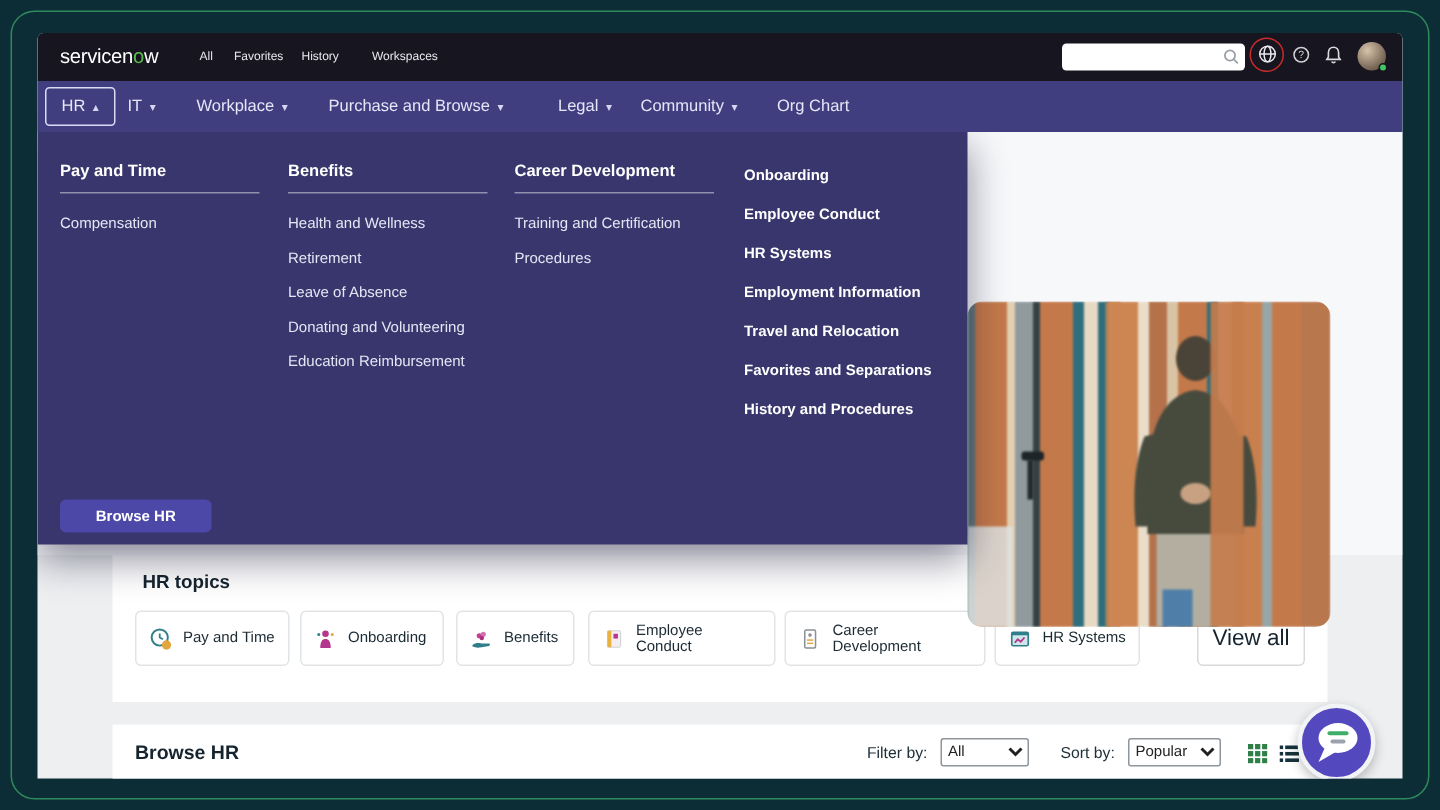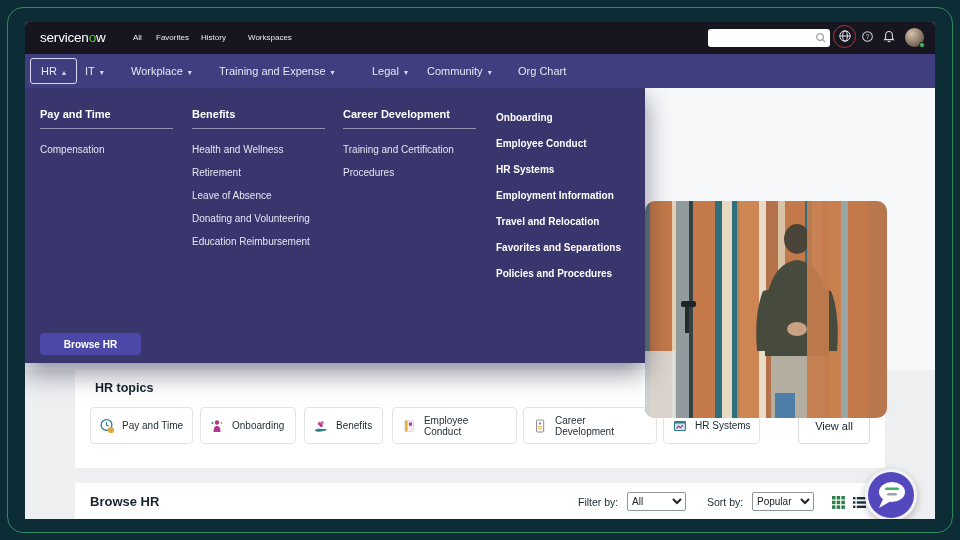--- a/index.html
+++ b/index.html
@@ -64,21 +64,21 @@
     border:none; border-radius:4px; color:#fff; font-size:10px; font-weight:700; cursor:pointer;
     font-family:"Liberation Sans", sans-serif; }
 
   
   .topics-card { position:absolute; left:50px; top:348px; width:810px; height:98px; background:#fff; z-index:5; }
   .topics-title { position:absolute; left:20px; top:11px; font-size:12.5px; font-weight:700; color:#15242e; }
   .topic-card { position:absolute; top:37px; height:37px; background:#fff; border:1px solid #e1e4e6;
     border-radius:4px; display:flex; align-items:center; padding:0 8px; gap:7px; cursor:pointer; }
   .topic-label { font-size:10px; color:#1b2a33; line-height:11px; }
   .view-all-btn { position:absolute; left:723px; top:37px; width:72px; height:37px; background:#fff;
-    border:1px solid #d7dadd; border-radius:4px; font-size:11px; color:#15242e; cursor:pointer;
+    border:1px solid #d7dadd; border-radius:4px; font-size:15px; color:#15242e; cursor:pointer;
     font-family:"Liberation Sans", sans-serif;text-align:center; }
 
   
   .browse-card { position:absolute; left:50px; top:461px; width:810px; height:40px; background:#fff; z-index:5; }
   .browse-title { position:absolute; left:15px; top:11px; font-size:13px; font-weight:700; color:#15242e; }
   .filter-label { position:absolute; top:13px; font-size:10.5px; color:#20303a; }
   .mini-select { position:absolute; top:9px; height:19px; border:1px solid #8f969b; border-radius:2px;
     background:#fff; font-size:10px; color:#222; font-family:"Liberation Sans", sans-serif; }
   .view-toggle { position:absolute; top:13px; width:13px; height:13px; cursor:pointer; }
 
@@ -129,21 +129,21 @@
       <div class="nav-item active-tab" style="left:5px">
         <span>HR</span><span class="caret caret-up"></span>
       </div>
       <div class="nav-item" style="left:60px">
         <span>IT</span><span class="caret caret-down"></span>
       </div>
       <div class="nav-item" style="left:106px">
         <span>Workplace</span><span class="caret caret-down"></span>
       </div>
       <div class="nav-item" style="left:194px">
-        <span>Training and Expense</span><span class="caret caret-down"></span>
+        <span>Purchase and Browse</span><span class="caret caret-down"></span>
       </div>
       <div class="nav-item" style="left:347px">
         <span>Legal</span><span class="caret caret-down"></span>
       </div>
       <div class="nav-item" style="left:402px">
         <span>Community</span><span class="caret caret-down"></span>
       </div>
       <div class="nav-item" style="left:493px">
         <span>Org Chart</span>
       </div>
@@ -291,21 +291,21 @@
         <a class="menu-item">Procedures</a>
       </div>
 
       <div class="menu-featured">
         <a class="featured-item">Onboarding</a>
         <a class="featured-item">Employee Conduct</a>
         <a class="featured-item">HR Systems</a>
         <a class="featured-item">Employment Information</a>
         <a class="featured-item">Travel and Relocation</a>
         <a class="featured-item">Favorites and Separations</a>
-        <a class="featured-item">Policies and Procedures</a>
+        <a class="featured-item">History and Procedures</a>
       </div>
 
       <button class="browse-btn">Browse HR</button>
     </div>
 
     <button class="chat-fab">
       <svg width="46" height="46" viewBox="0 0 46 46">
         <ellipse cx="24" cy="20" rx="13" ry="10" fill="#ffffff"></ellipse>
         <path d="M15,27 L11,36 L23,29 Z" fill="#ffffff"></path>
         <rect x="17" y="15.5" width="14" height="2.6" rx="1.3" fill="#3fae68"></rect>

